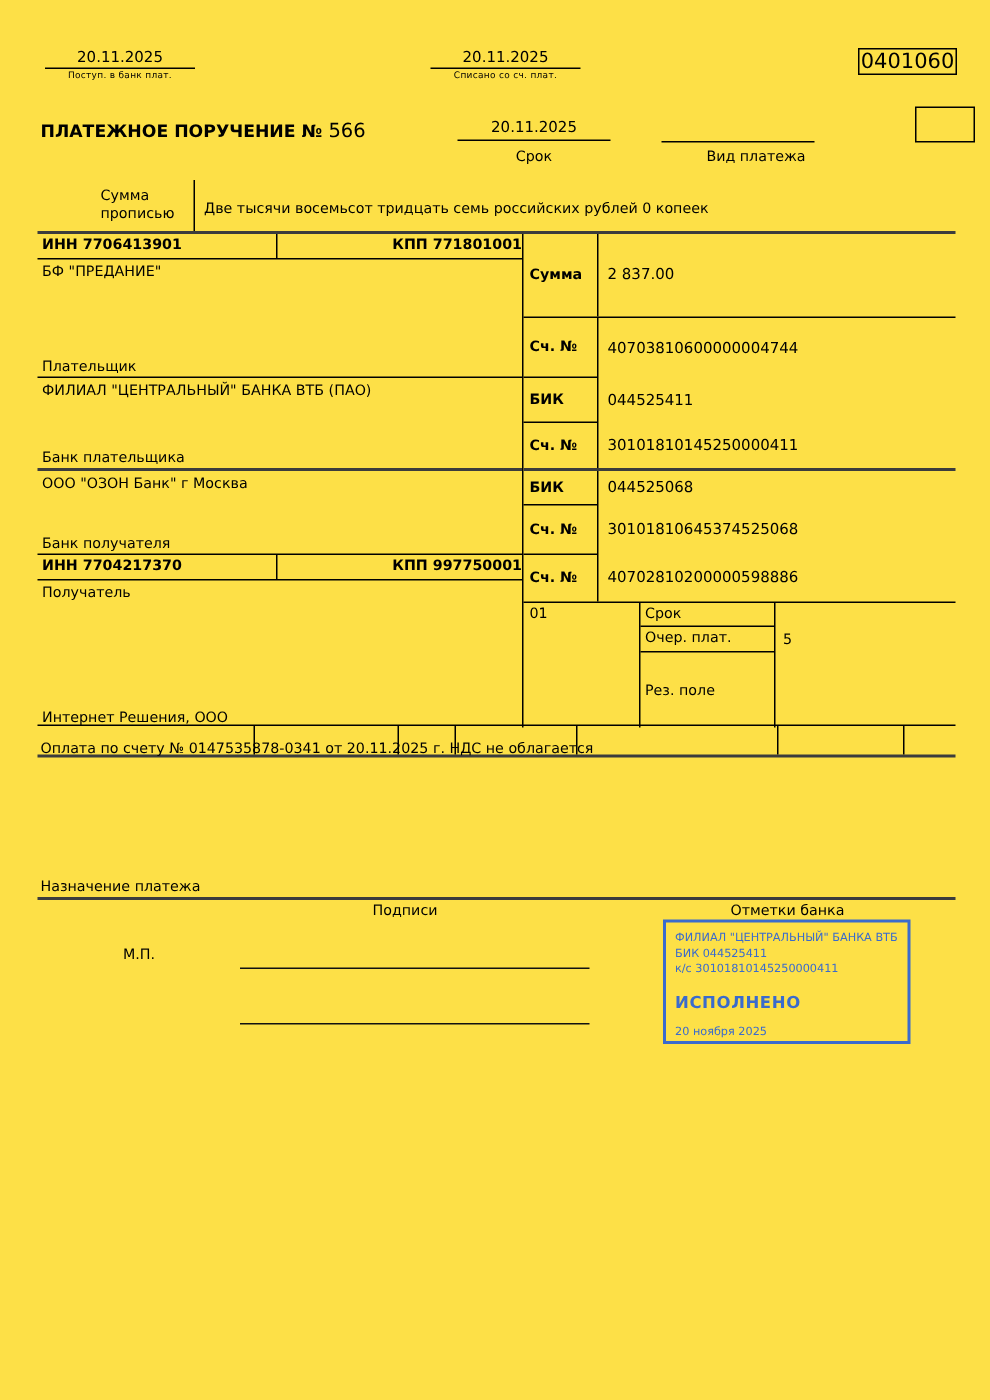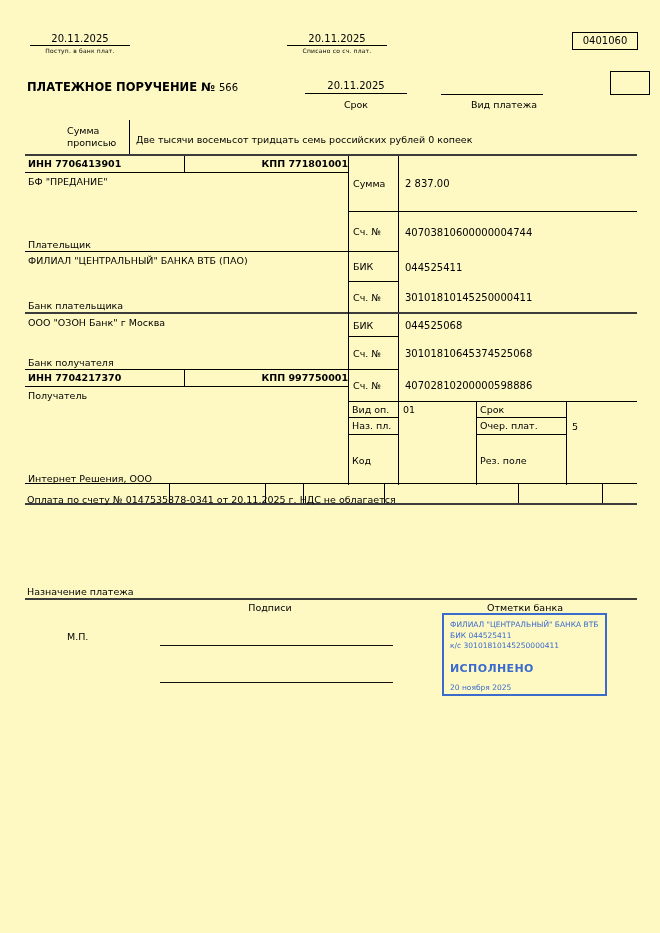--- a/index.html
+++ b/index.html
@@ -1,28 +1,28 @@
 <!DOCTYPE html>
 <html><head>
 <meta charset="utf-8">
 <style>
   html,body { margin:0; padding:0; background:#fff; }
   .page {
-    position:relative; width:660px; height:933px; background:#fef9c3;
+    position:relative; width:660px; height:933px; background:#fde047;
     font-family:"DejaVu Sans","Liberation Sans",sans-serif;
     font-size:9.5px; color:#000; overflow:hidden;
   }
   .abs { position:absolute; }
   .ctr { text-align:center; }
   .small-lbl { font-size:6px; letter-spacing:0.2px; }
   .dateblock .dval { font-size:10px; border-bottom:1.2px solid #000; padding-bottom:1px; }
   .dateblock .dlbl { padding-top:1px; }
-  .code-box { border:1.2px solid #000; font-size:10px; line-height:16px; }
+  .code-box { border:1.2px solid #000; font-size:14px; line-height:16px; }
   .title { font-weight:bold; font-size:11.5px; white-space:nowrap; }
-  .title .num { font-weight:normal; font-size:10px;margin-top:33px; }
+  .title .num { font-weight:normal; font-size:13px;margin-top:33px; }
   .uline { border-bottom:1.5px solid #000; }
   .empty-box { border:1.5px solid #000; }
 
   .amt-words { display:flex; }
   .amt-words .lbl { width:65px; border-right:1px solid #000; padding:5px 2px 0 2px; line-height:1.25; box-sizing:border-box; }
   .amt-words .val { flex:1; padding:14px 0 0 6px; }
 
   .table { display:flex; }
   .tleft  { width:324px; border-right:1px solid #000; box-sizing:border-box; }
   .tright { width:288px; box-sizing:border-box; }
@@ -30,21 +30,21 @@
   .bb  { border-bottom:1px solid #000; }
   .bb-thick { border-bottom:2px solid #3c3c3c; }
   .br  { border-right:1px solid #000; }
   .inn-row { display:flex; height:17px; line-height:16px;font-weight:bold; }
   .inn-row .c1 { width:160px; border-right:1px solid #000; padding-left:3px; box-sizing:border-box; }
   .inn-row .c2 { flex:1; padding-left:4px;text-align:right; }
   .name-cell { display:flex; flex-direction:column; justify-content:space-between; padding:3px 3px 1px 3px; box-sizing:border-box; }
   .rgroup { display:flex; box-sizing:border-box; }
   .rgroup .lcol { width:50px; border-right:1px solid #000; box-sizing:border-box; }
   .rgroup .vcol { flex:1; }
-  .lcell { display:flex; align-items:center; padding-left:4px; box-sizing:border-box; }
+  .lcell { display:flex; align-items:center; padding-left:4px; box-sizing:border-box;font-weight:bold; }
   .vcell { display:flex; align-items:center; padding-left:6px; box-sizing:border-box; font-size:10px; }
 
   .opblock { display:flex; height:83px; box-sizing:border-box; }
   .opblock .col { box-sizing:border-box; }
   .opblock .c-lbl1 { width:50px; border-right:1px solid #000; }
   .opblock .c-val1 { width:78px; border-right:1px solid #000; padding:2px 0 0 4px; }
   .opblock .c-lbl2 { width:90px; border-right:1px solid #000; }
   .opblock .c-val2 { flex:1; padding:19px 0 0 5px; }
   .opcell { height:16px; line-height:15px; padding-left:3px; box-sizing:border-box; }
   .opcell2 { height:17px; line-height:16px; padding-left:3px; box-sizing:border-box; }
@@ -149,25 +149,20 @@
           <div class="lcell" style="height:31px;">Сч. №</div>
         </div>
         <div class="vcol">
           <div class="vcell" style="height:23px;">044525068</div>
           <div class="vcell" style="height:33px;">30101810645374525068</div>
           <div class="vcell" style="height:31px;">40702810200000598886</div>
         </div>
       </div>
 
       <div class="opblock">
-        <div class="col c-lbl1">
-          <div class="opcell bb">Вид оп.</div>
-          <div class="opcell2 bb">Наз. пл.</div>
-          <div class="optall">Код</div>
-        </div>
         <div class="col c-val1">01</div>
         <div class="col c-lbl2">
           <div class="opcell bb">Срок</div>
           <div class="opcell2 bb">Очер. плат.</div>
           <div class="optall">Рез. поле</div>
         </div>
         <div class="col c-val2">5</div>
       </div>
     </div>
   </div>
@@ -181,21 +176,21 @@
     <div class="cell br" style="width:84px;"></div>
     <div class="cell" style="flex:1;"></div>
   </div>
 
   <div class="abs" style="left:27px; top:494px; width:600px;">Оплата по счету № 0147535878-0341 от 20.11.2025 г. НДС не облагается</div>
   <div class="abs" style="left:27px; top:586px;">Назначение платежа</div>
   <div class="abs thick-line" style="left:25px; top:598px; width:612px;"></div>
 
   <div class="abs ctr" style="left:180px; top:602px; width:180px;">Подписи</div>
   <div class="abs ctr" style="left:435px; top:602px; width:180px;">Отметки банка</div>
-  <div class="abs" style="left:67px; top:631px;">М.П.</div>
+  <div class="abs" style="left:82px; top:631px;">М.П.</div>
   <div class="abs sig-line" style="left:160px; top:645px; width:233px;"></div>
   <div class="abs sig-line" style="left:160px; top:682px; width:233px;"></div>
 
   <div class="abs stamp" style="left:442px; top:613px; width:165px; height:83px;">
     <div>ФИЛИАЛ "ЦЕНТРАЛЬНЫЙ" БАНКА ВТБ</div>
     <div>БИК 044525411</div>
     <div>к/с 30101810145250000411</div>
     <div class="status">ИСПОЛНЕНО</div>
     <div class="sdate">20 ноября 2025</div>
   </div>

